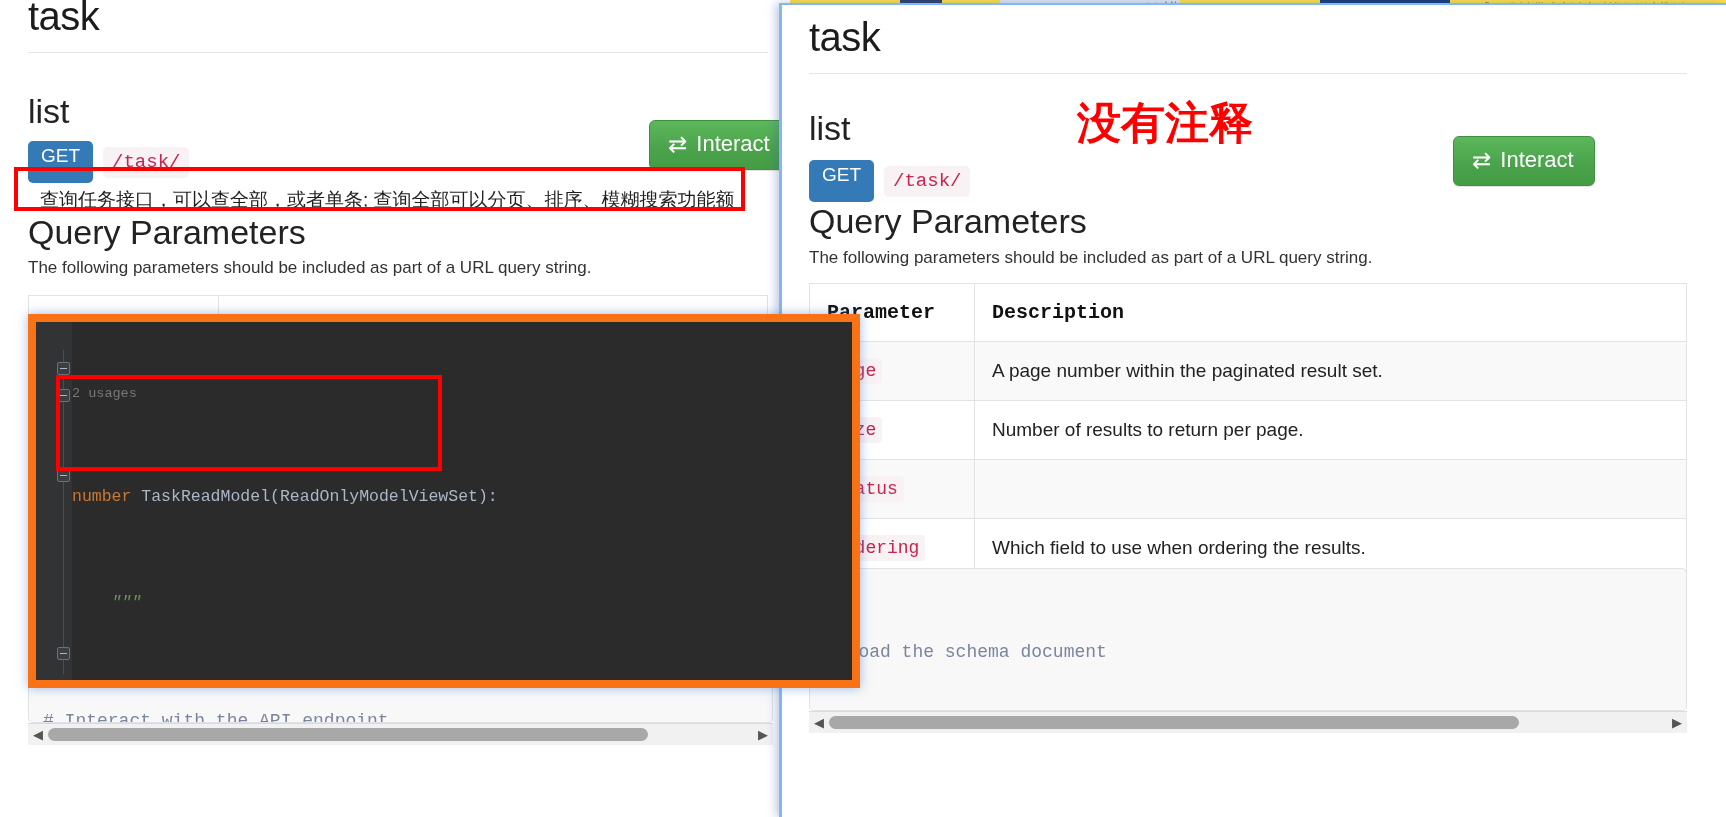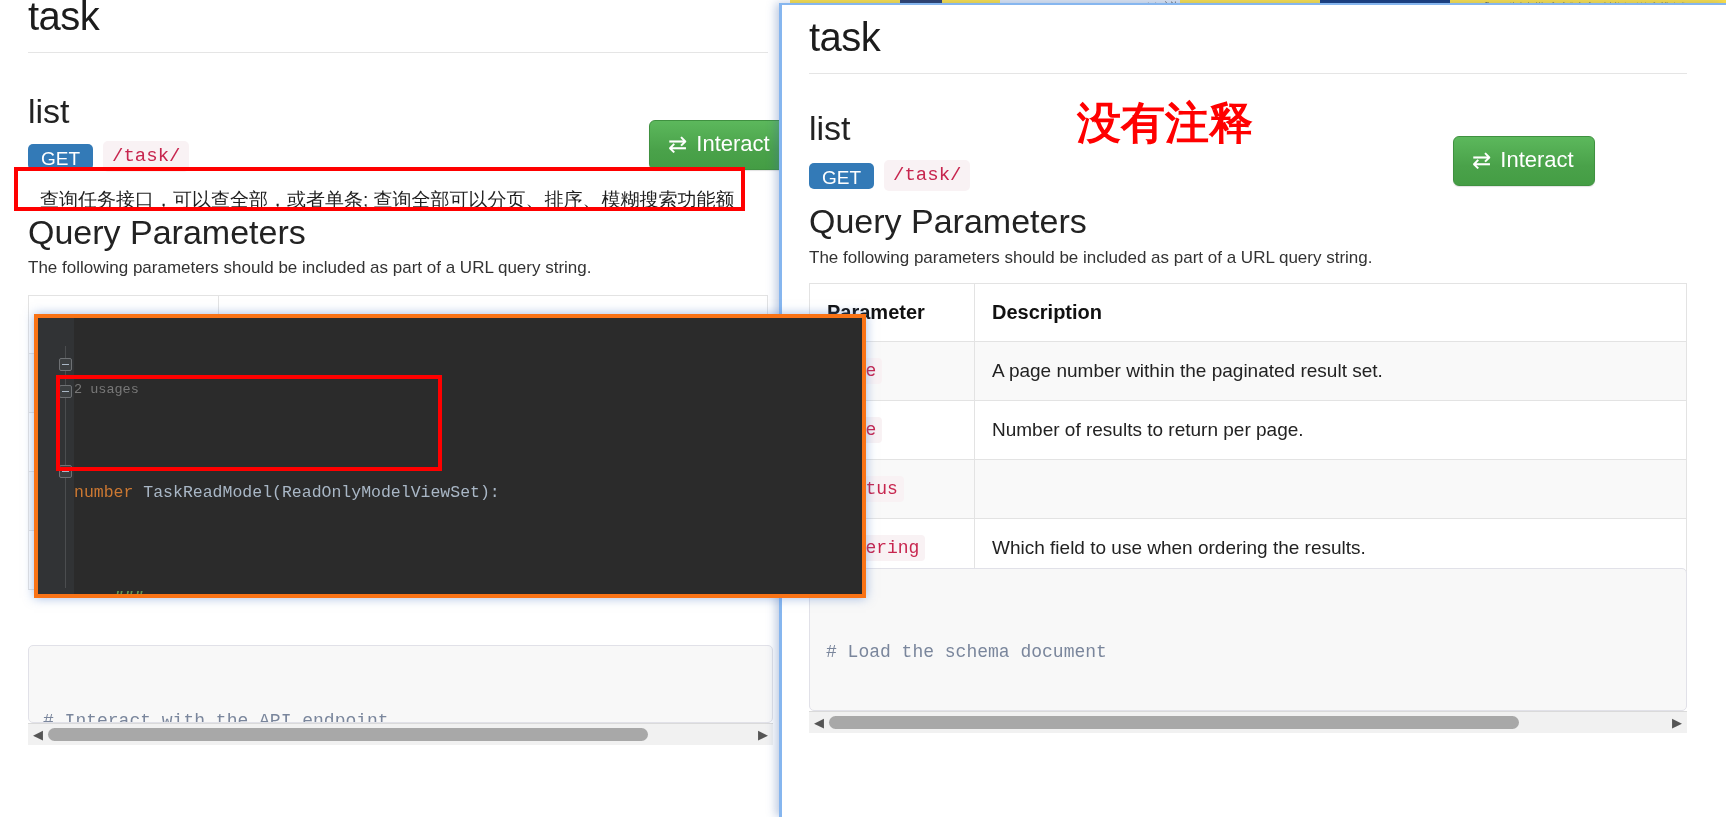--- a/index.html
+++ b/index.html
@@ -41,21 +41,21 @@
     display: flex;
     align-items: center;
     gap: 10px;
   }
   .badge-get {
     background: #337ab7;
     color: #fff;
     font-size: 19px;
     font-weight: 400;
     border-radius: 5px;
-    padding: 5px 13px 2px 13px;
+    padding: 5px 13px 18px 13px;
     line-height: 1;
     display: inline-block;
   }
   .path-code {
     font-family: "Liberation Mono", monospace;
     font-size: 19px;
     color: #c7254e;
     background: #f9f2f4;
     border-radius: 5px;
     padding: 6px 9px;
@@ -110,20 +110,21 @@
   table.params td {
     border: 1px solid #e3e3e3;
     text-align: left;
     vertical-align: middle;
   }
   table.params th {
     font-size: 20px;
     font-weight: bold;
     color: #111;
     padding: 17px 17px;
+    font-family: Liberation Mono, monospace;
   }
   table.params td {
     font-size: 19px;
     color: #222;
     padding: 16px 17px;
   }
   table.params tbody tr:nth-child(odd) { background: #f9f9f9; }
   .pname {
     font-family: "Liberation Mono", monospace;
     font-size: 18px;
@@ -202,24 +203,24 @@
   #top-strip .s-d {
     position:absolute; left:585px; top:1px; width:240px; height:9px;
     font-size:5px; color:#555; font-family:"Liberation Sans",sans-serif; white-space:nowrap;
   }
   #top-strip .s-e { position:absolute; left:200px; top:0; width:120px; height:11px;
     font-size:8px; color:#333; text-align:center; }
 
   
   #ide {
     position: absolute;
-    left: 34px; top: 314px;
-    width: 832px; height: 284px;
+    left: 28px; top: 314px;
+    width: 832px; height: 374px;
     background: #2b2b2b;
-    border: 4px solid #f97316;
+    border: 8px solid #f97316;
     box-shadow: 0 0 10px rgba(70,120,200,.5);
     overflow: hidden;
     box-sizing: border-box;
   }
   #ide .gutter {
     position: absolute; left: 0; top: 0; width: 36px; height: 100%;
     background: #313335;
   }
   #ide .gutter .vline {
     position: absolute; left: 27px; top: 28px; bottom: 6px; width: 1px; background: #4b4d4f;

